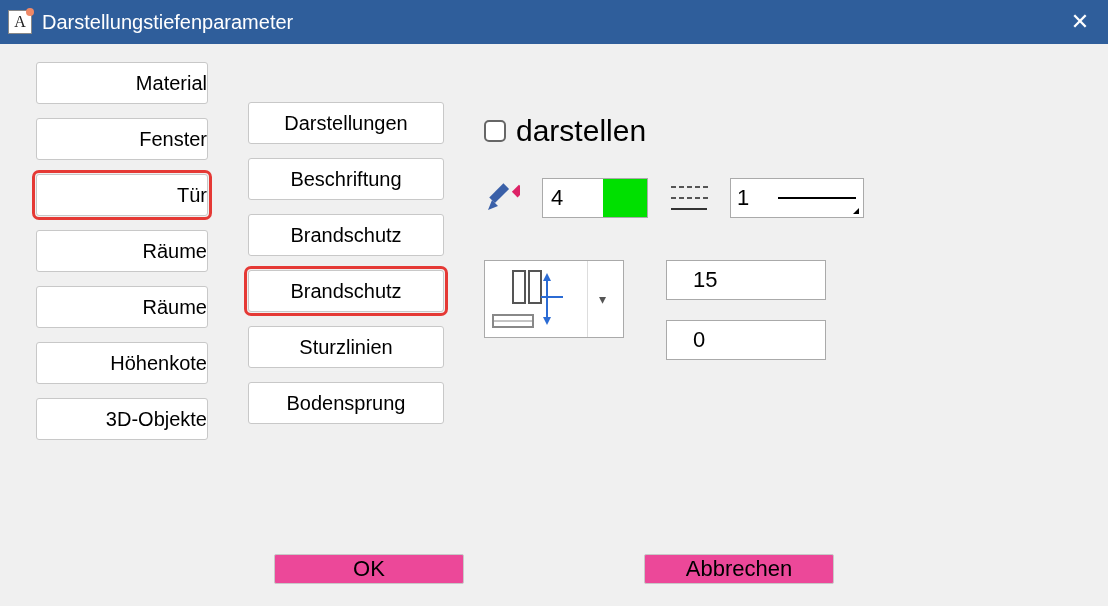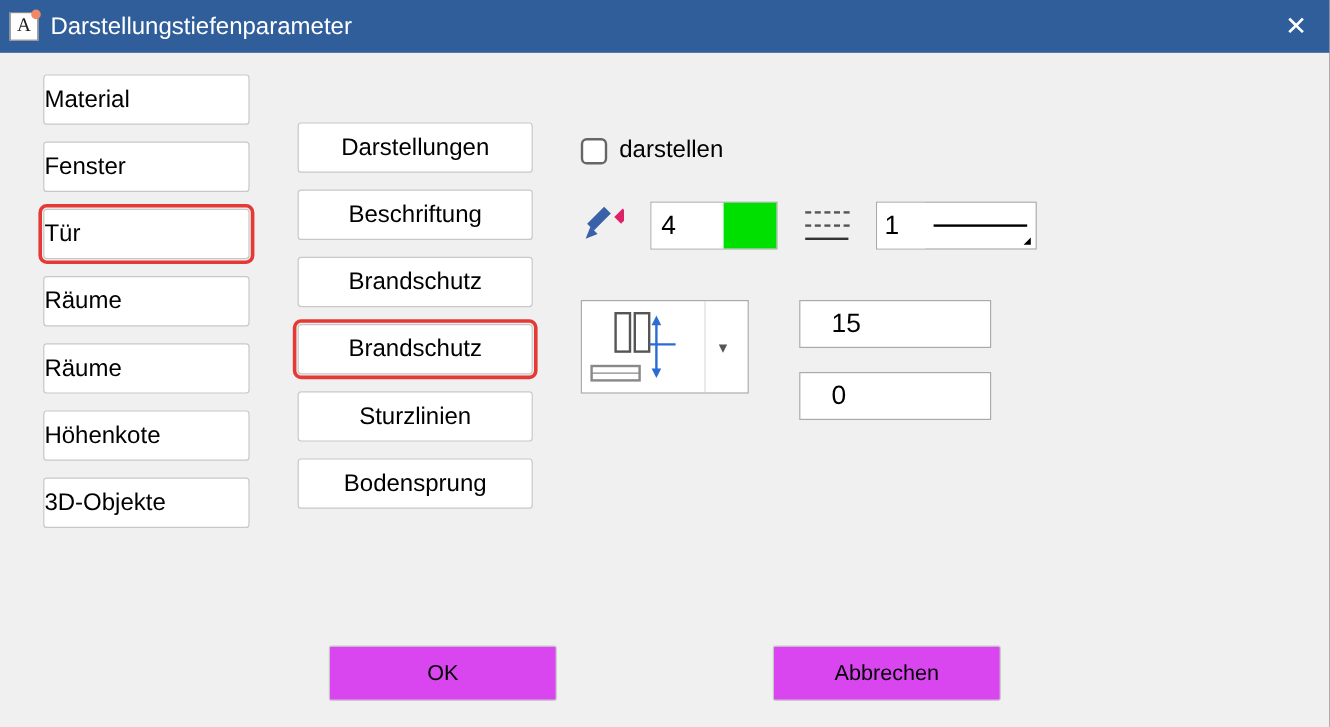--- a/index.html
+++ b/index.html
@@ -68,37 +68,37 @@
   .col-btns { display:flex; flex-direction:column; gap:14px; }
   .col-btns2 { display:flex; flex-direction:column; gap:14px; margin-top: 40px;}
   .col-right { padding-top: 52px; flex:1; }
 
   .catbtn {
     width: 172px; height: 42px;
     background: #fff;
     border: 1px solid #c8c8c8;
     border-radius: 3px;
     font-size: 20px;
-    display:flex; align-items:center; justify-content:flex-start;
+    display:flex; align-items:center; justify-content:flex-end;
     cursor:pointer;
   }
   .catbtn2 {
     width: 196px; height: 42px;
     background: #fff;
     border: 1px solid #c8c8c8;
     border-radius: 3px;
     font-size: 20px;
     display:flex; align-items:center; justify-content:center;
     cursor:pointer;
   }
   .highlight { outline: 3px solid #e53935; outline-offset: 1px; }
 
   .checkbox-row {
     display:flex; align-items:center; gap:10px;
-    font-size: 20px;
+    font-size: 30px;
     margin-bottom: 30px;
   }
   .checkbox-row .box {
     width: 22px; height: 22px;
     border: 2px solid #666; border-radius:5px;
     background: #fff;
     cursor:pointer;
   }
 
   .penrow {
@@ -178,23 +178,23 @@
     font-size:22px; padding: 4px 26px;
     outline:none;
   }
 
   .footer {
     position:absolute;
     left:0; right:0; bottom:22px;
     display:flex; justify-content:center; gap:180px;
   }
   .footer .fbtn {
-    width: 190px; height:46px;
-    background:#d946ef; border:1px solid #c8c8c8; border-radius:2px;
-    font-size:18px;
+    width: 190px; height:30px;
+    background:#ec4899; border:1px solid #c8c8c8; border-radius:2px;
+    font-size:22px;
     display:flex; align-items:center; justify-content:center;
     cursor:pointer;
   }
 </style>
 </head>
 <body>
 
 <div class="window">
 
   <div class="titlebar">

